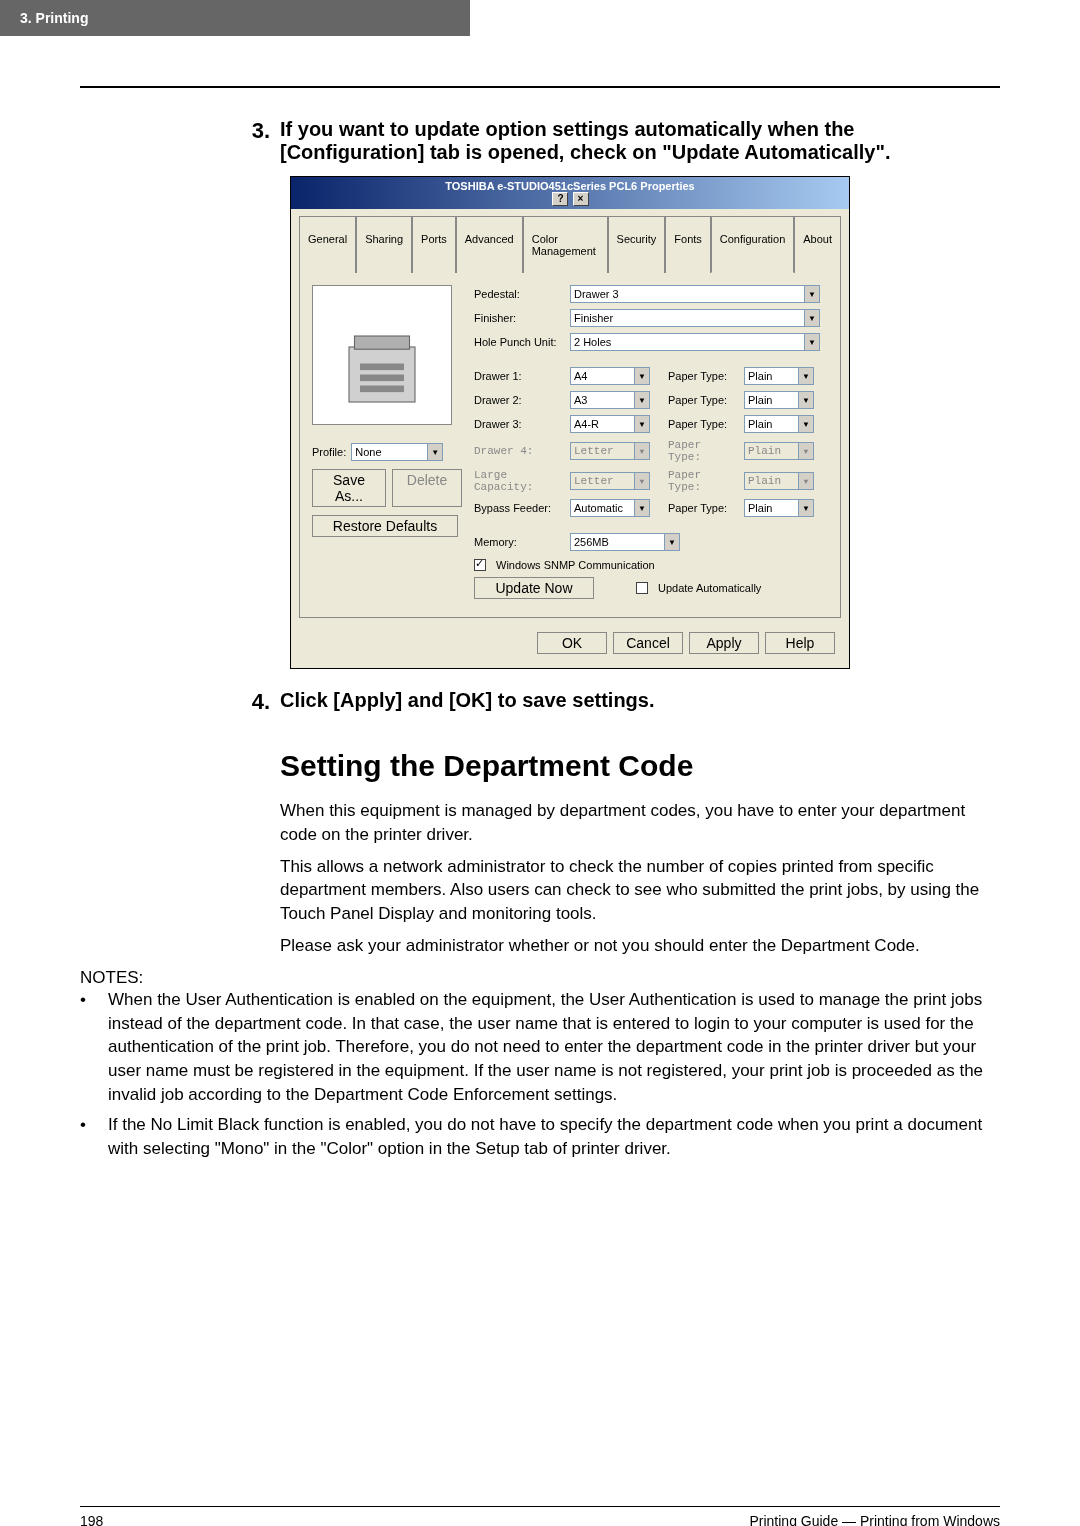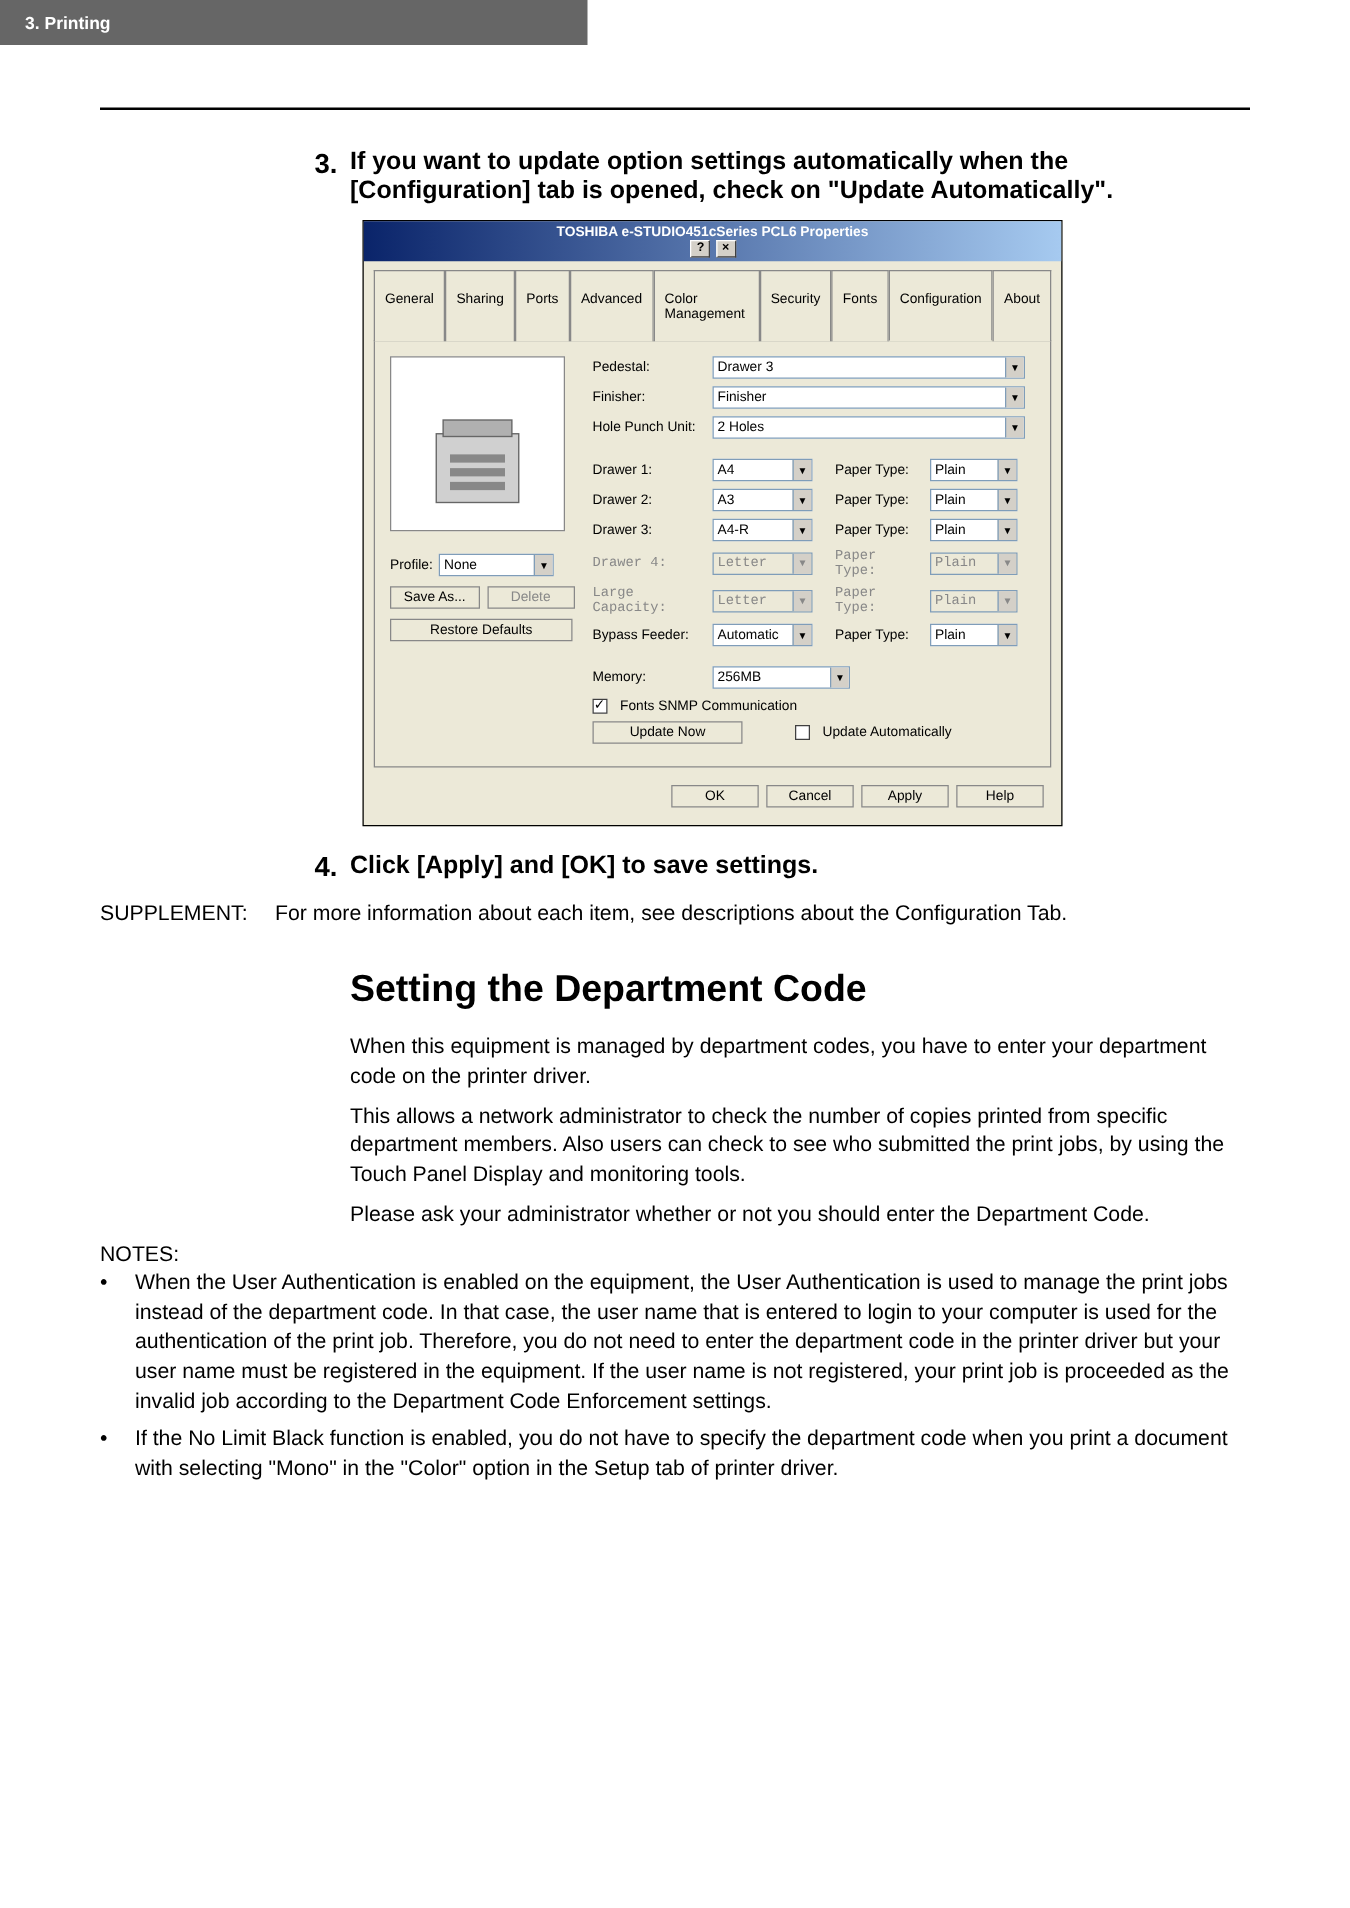--- a/index.html
+++ b/index.html
@@ -107,21 +107,21 @@
     display:inline-flex; align-items:center; padding:0 3px; font-size:11px;
     position:relative;
   }
   .combo .arrow {
     position:absolute; right:0; top:0; width:15px; height:100%;
     background:#d4d0c8; border-left:1px solid #7f9db9;
     display:flex;align-items:center;justify-content:center;font-size:8px;
   }
   .btn {
     border:1px solid #888; background:#ece9d8; padding:2px 10px;
-    font-size:11px; display:inline-block; min-width:70px; text-align:center;
+    font-size:14px; display:inline-block; min-width:70px; text-align:center;
   }
   .btn.disabled { color:#888; }
   .btn-row { margin-top:8px; display:flex; gap:6px; }
   .dlg-right { flex:1; }
   .form-row { display:flex; align-items:center; margin-bottom:6px; gap:6px; }
   .form-row .lbl { width:90px; }
   .form-row .lbl2 { width:70px; }
   .sep { height:10px; }
   .disabled-text { color:#888;font-family:Liberation Mono, monospace; }
   .chk { width:12px;height:12px;border:1px solid #404040;background:#fff;display:inline-block;vertical-align:middle;margin-right:4px;position:relative;}
@@ -341,21 +341,21 @@
         <div class="sep"></div>
         <div class="form-row">
           <span class="lbl">Memory:</span>
           <span class="combo" style="width:110px">
               <span>256MB</span>
               <span class="arrow">▼</span>
             </span>
         </div>
         <div class="form-row" style="margin-top:8px">
           <span class="chk checked"></span>
-          <span>Fonts SNMP Communication</span>
+          <span>Windows SNMP Communication</span>
         </div>
         <div class="form-row" style="margin-top:6px">
           <span class="btn" style="min-width:120px">Update Now</span>
           <span style="width:30px"></span>
           <span class="chk"></span>
           <span>Update Automatically</span>
         </div>
       </div>
     </div>
     <div class="dlg-bottom">
@@ -364,24 +364,20 @@
       <span class="btn">Apply</span>
       <span class="btn">Help</span>
     </div>
   </div>
 
   <div class="step">
     <div class="step-num">4.</div>
     <div class="step-text">Click [Apply] and [OK] to save settings.</div>
   </div>
 
-  <div class="supplement-row">
-    <div class="supplement-label">SUPPLEMENT:</div>
-    <div class="supplement-text">For more information about each item, see descriptions about the Configuration Tab.</div>
-  </div>
 
   <h2 class="section">Setting the Department Code</h2>
 
   <p class="para">When this equipment is managed by department codes, you have to enter your department code on the printer driver.</p>
   <p class="para">This allows a network administrator to check the number of copies printed from specific department members.  Also users can check to see who submitted the print jobs, by using the Touch Panel Display and monitoring tools.</p>
   <p class="para">Please ask your administrator whether or not you should enter the Department Code.</p>
 
   <div class="notes-row">
     <div class="notes-label">NOTES:</div>
     <div class="notes-list" id="notes-list">

